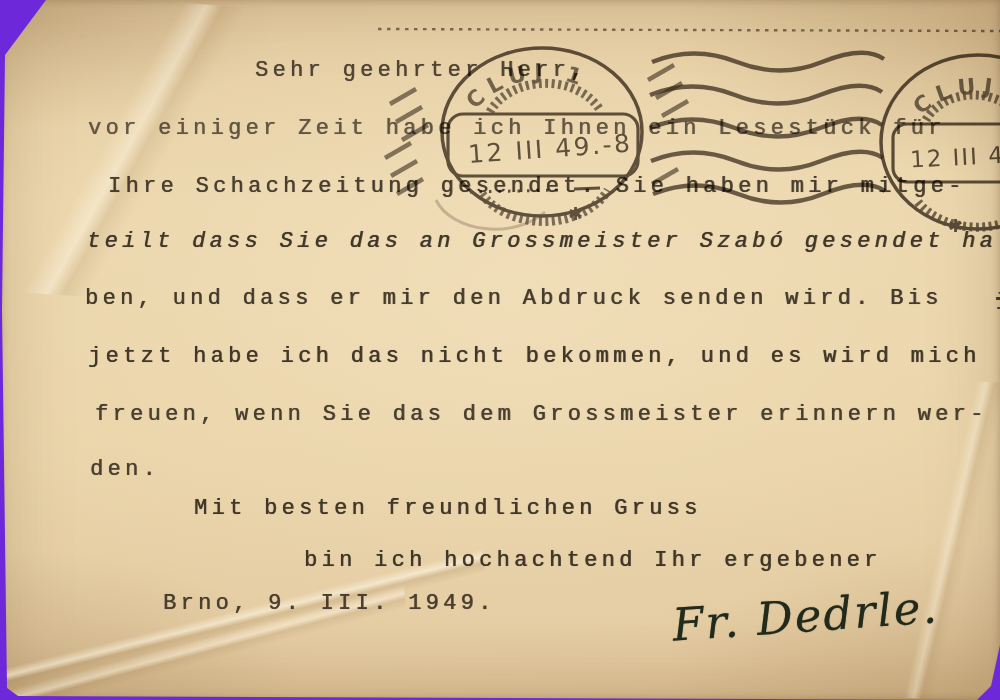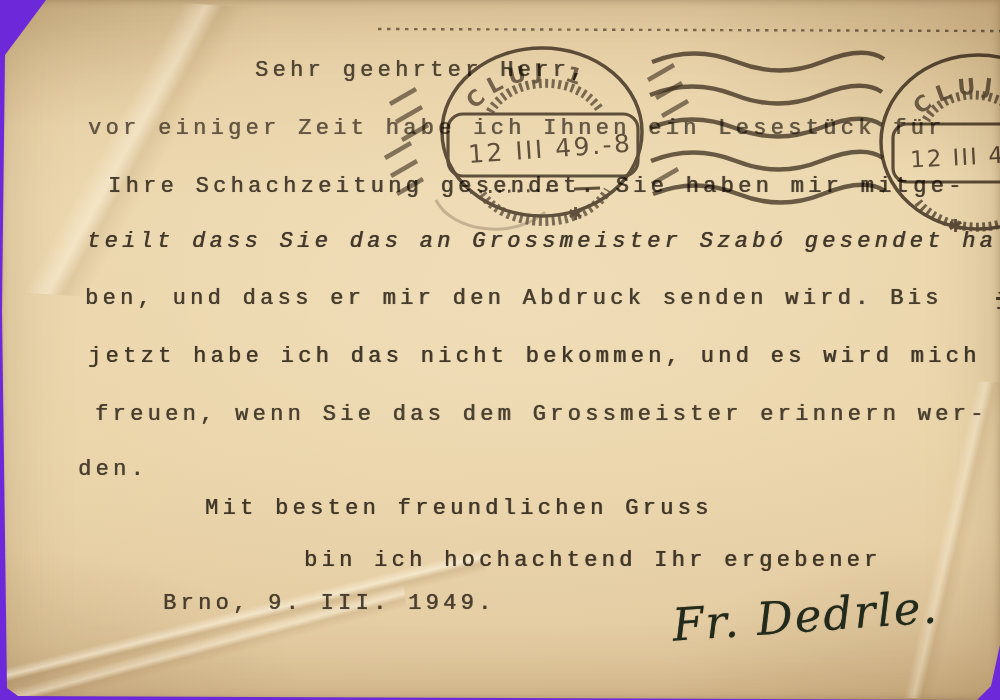--- a/index.html
+++ b/index.html
@@ -60,22 +60,22 @@
     position: absolute;
     text-shadow: 0.6px 0 0 rgba(46,38,27,0.75), 0 0 1px rgba(46,38,27,0.45);
   }
   .typed-line:nth-of-type(1)  { left: 255px; top: 58px;  opacity: .82; }
   .typed-line:nth-of-type(2)  { left: 88px;  top: 116px; opacity: .72; }
   .typed-line:nth-of-type(3)  { left: 85px;  top: 174px; opacity: .86; margin-left: 23px; }
   .typed-line:nth-of-type(4)  { left: 87px;  top: 229px; opacity: .90; font-style: italic; }
   .typed-line:nth-of-type(5)  { left: 85px;  top: 286px; opacity: .88; }
   .typed-line:nth-of-type(6)  { left: 88px;  top: 344px; opacity: .90; }
   .typed-line:nth-of-type(7)  { left: 95px;  top: 402px; opacity: .86; }
-  .typed-line:nth-of-type(8)  { left: 78px;  top: 457px; opacity: .85; }
-  .typed-line:nth-of-type(9)  { left: 205px; top: 496px; opacity: .90; text-align: right; }
+  .typed-line:nth-of-type(8)  { left: 90px;  top: 457px; opacity: .85; }
+  .typed-line:nth-of-type(9)  { left: 194px; top: 496px; opacity: .90; text-align: right; }
   .typed-line:nth-of-type(10) { left: 304px; top: 548px; opacity: .90; }
   .typed-line:nth-of-type(11) { left: 163px; top: 591px; opacity: .85; }
   .struck { text-decoration: line-through; text-decoration-thickness: 3px; margin-left: 36px; }
 
   
   .signature {
     position: absolute; left: 672px; top: 588px; width: 310px;
     font-family: "DejaVu Serif", serif; font-style: italic;
     font-size: 45px; letter-spacing: 2px;
     color: #222a1c; transform: rotate(-4deg);

